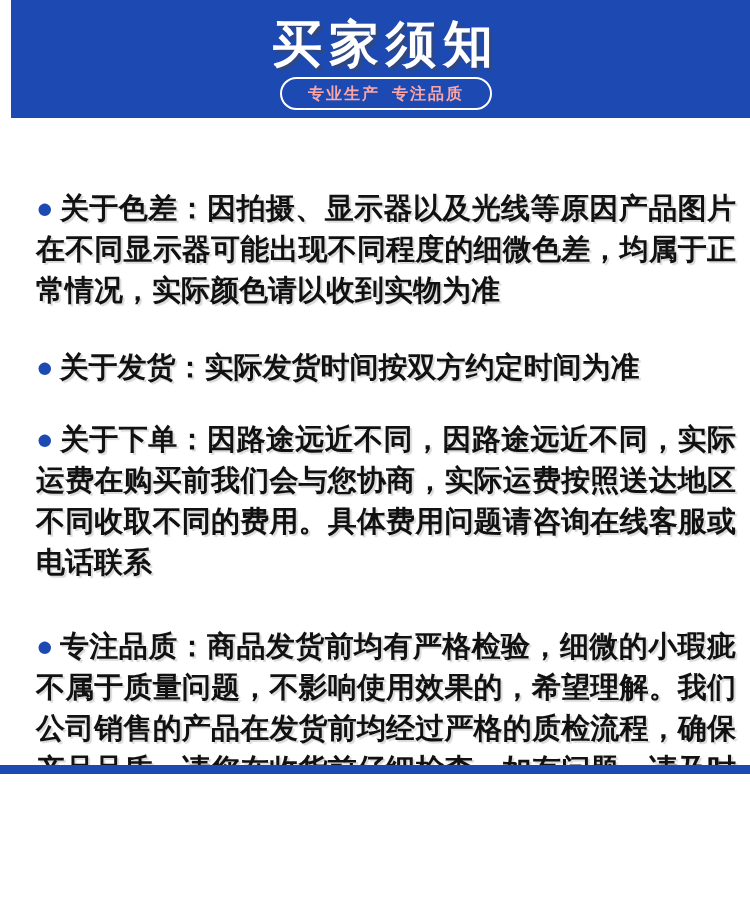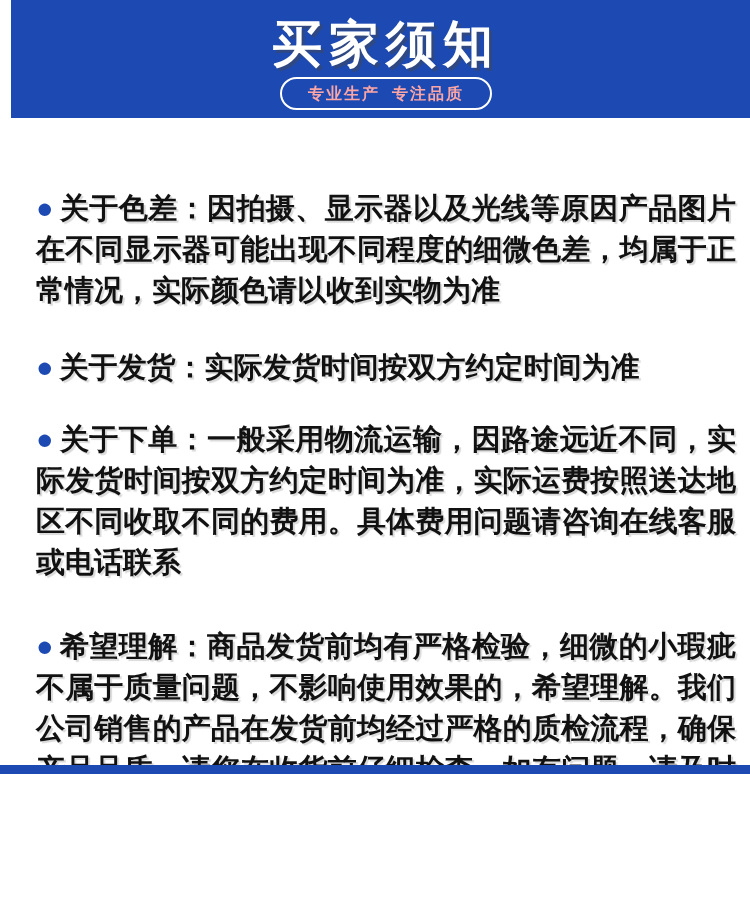--- a/index.html
+++ b/index.html
@@ -94,24 +94,24 @@
     <p class="notice n1">
       <span class="bullet">●</span><span>关于色差：</span><span>因拍摄、显示器以及光线等原因产品图片在不同显示器可能出现不同程度的细微色差，均属于正常情况，实际颜色请以收到实物为准</span>
     </p>
 
 
     <p class="notice n3">
       <span class="bullet">●</span><span>关于发货：</span><span>实际发货时间按双方约定时间为准</span>
     </p>
 
     <p class="notice n4">
-      <span class="bullet">●</span><span>关于下单：</span><span>一般采用物流运输，因路途远近不同，实际发货时间按双方约定时间为准，实际运费按照送达地区不同收取不同的费用。具体费用问题请咨询在线客服或电话联系</span>
+      <span class="bullet">●</span><span>关于下单：</span><span>因路途远近不同，因路途远近不同，实际运费在购买前我们会与您协商，实际运费按照送达地区不同收取不同的费用。具体费用问题请咨询在线客服或电话联系</span>
     </p>
 
     <p class="notice n5">
-      <span class="bullet">●</span><span>希望理解：</span><span>商品发货前均有严格检验，细微的小瑕疵不属于质量问题，不影响使用效果的，希望理解。我们公司销售的产品在发货前均经过严格的质检流程，确保产品品质，请您在收货前仔细检查，如有问题，请及时与我们联系</span><span class="blue-period">。</span>
+      <span class="bullet">●</span><span>专注品质：</span><span>商品发货前均有严格检验，细微的小瑕疵不属于质量问题，不影响使用效果的，希望理解。我们公司销售的产品在发货前均经过严格的质检流程，确保产品品质，请您在收货前仔细检查，如有问题，请及时与我们联系</span><span class="blue-period">。</span>
     </p>
 
   </main>
 
   <footer class="footer-bar"></footer>
 
 </div>
 
 </body></html>

